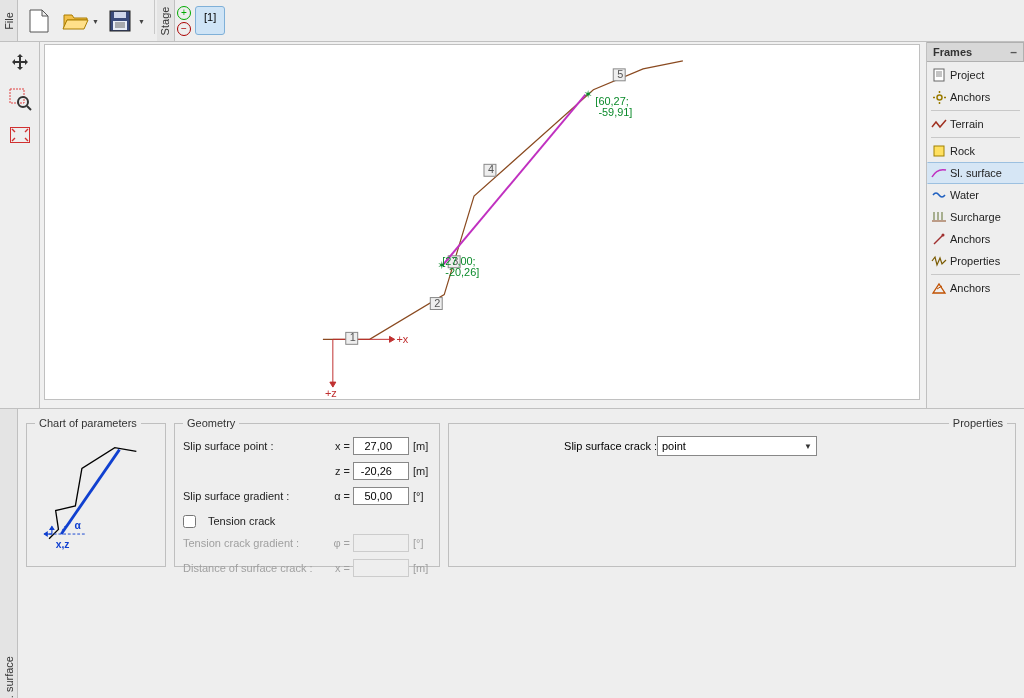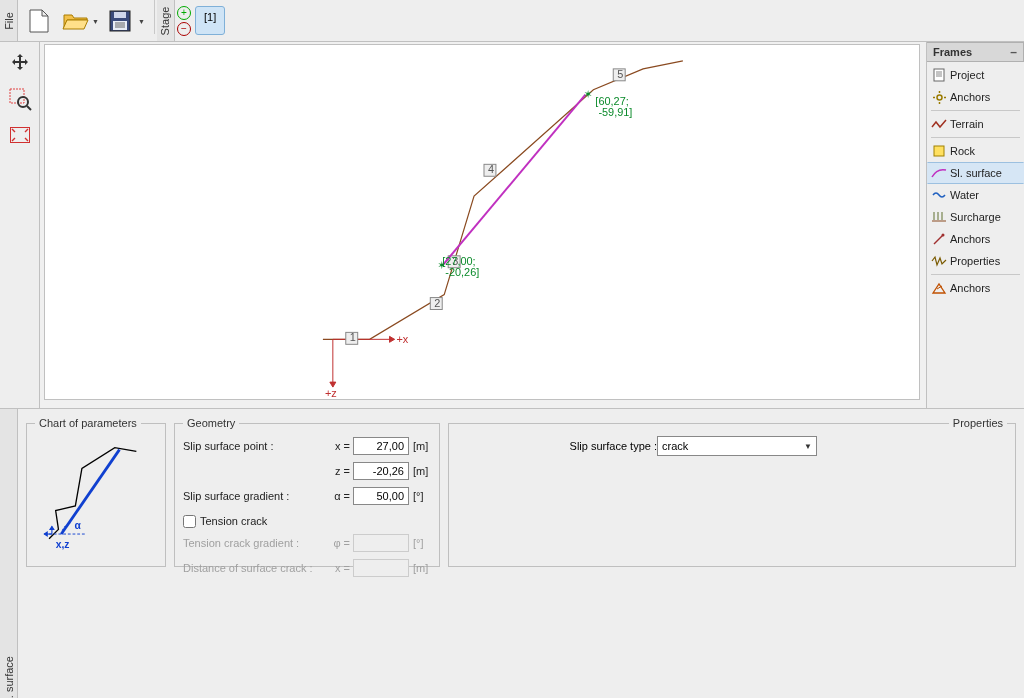--- a/index.html
+++ b/index.html
@@ -39,25 +39,25 @@
   legend { padding: 0 4px; color: #333; }
 
   .chartbox { width: 140px; height: 150px; }
   .chartbox svg { width: 100%; height: 100%; }
 
   .geom { width: 266px; height: 150px; }
   .geom-row { display: flex; align-items: center; height: 22px; margin-bottom: 3px; justify-content: space-between; }
   .geom-row .lab { flex: 1; color: #222; }
   .geom-row.disabled .lab, .geom-row.disabled .sym, .geom-row.disabled .unit { color: #a0a0a0; }
   .geom-row .sym { width: 24px; text-align: right; padding-right: 3px; color: #222; }
-  .geom-row input[type=text] { width: 56px; height: 18px; border: 1px solid #888; text-align: right; padding-right: 4px; font-size: 11px; }
+  .geom-row input[type=text] { width: 56px; height: 18px; border: 1px solid #888; text-align: right; padding-right: 16px; font-size: 11px; }
   .geom-row input[disabled] { background: #eee; color: #aaa; border-color: #ccc; }
   .geom-row .unit { width: 22px; padding-left: 4px; color: #222; }
 
-  .chk { display: flex; align-items: center; gap: 4px; color: #222; height:22px;}
+  .chk { display: flex; align-items: center; gap: 12px; color: #222; height:22px;}
   .chk input { width: 13px; height: 13px; }
 
   .props { flex: 1; height: 150px; text-align: right; }
   .props-row { display: flex; align-items: center; height: 22px; }
   .props-row .lab { width: 200px; }
   .props-row .selwrap { position: relative; width:160px; }
   .props-row .selwrap .fake { width:160px; height:20px; border:1px solid #888; background:#fff; display:flex; align-items:center; padding:0 4px; justify-content:space-between; }
   .props-row .selwrap .fake .arr { font-size:8px; color:#333; }
 
   
@@ -419,24 +419,24 @@
         <span class="lab">Distance of surface crack :</span>
         <span class="sym">x =</span>
         <input type="text" disabled="" style="">
         <span class="unit">[m]</span>
       </div>
     </fieldset>
 
     <fieldset class="props">
       <legend>Properties</legend>
       <div class="props-row">
-        <span class="lab">Slip surface type :</span>
+        <span class="lab">Slip surface crack :</span>
         <div class="selwrap">
           <div class="fake">
-              <span>crack</span>
+              <span>point</span>
               <span class="arr">▼</span>
             </div>
         </div>
       </div>
     </fieldset>
 
   </div>
 </div>
 
 </body></html>

